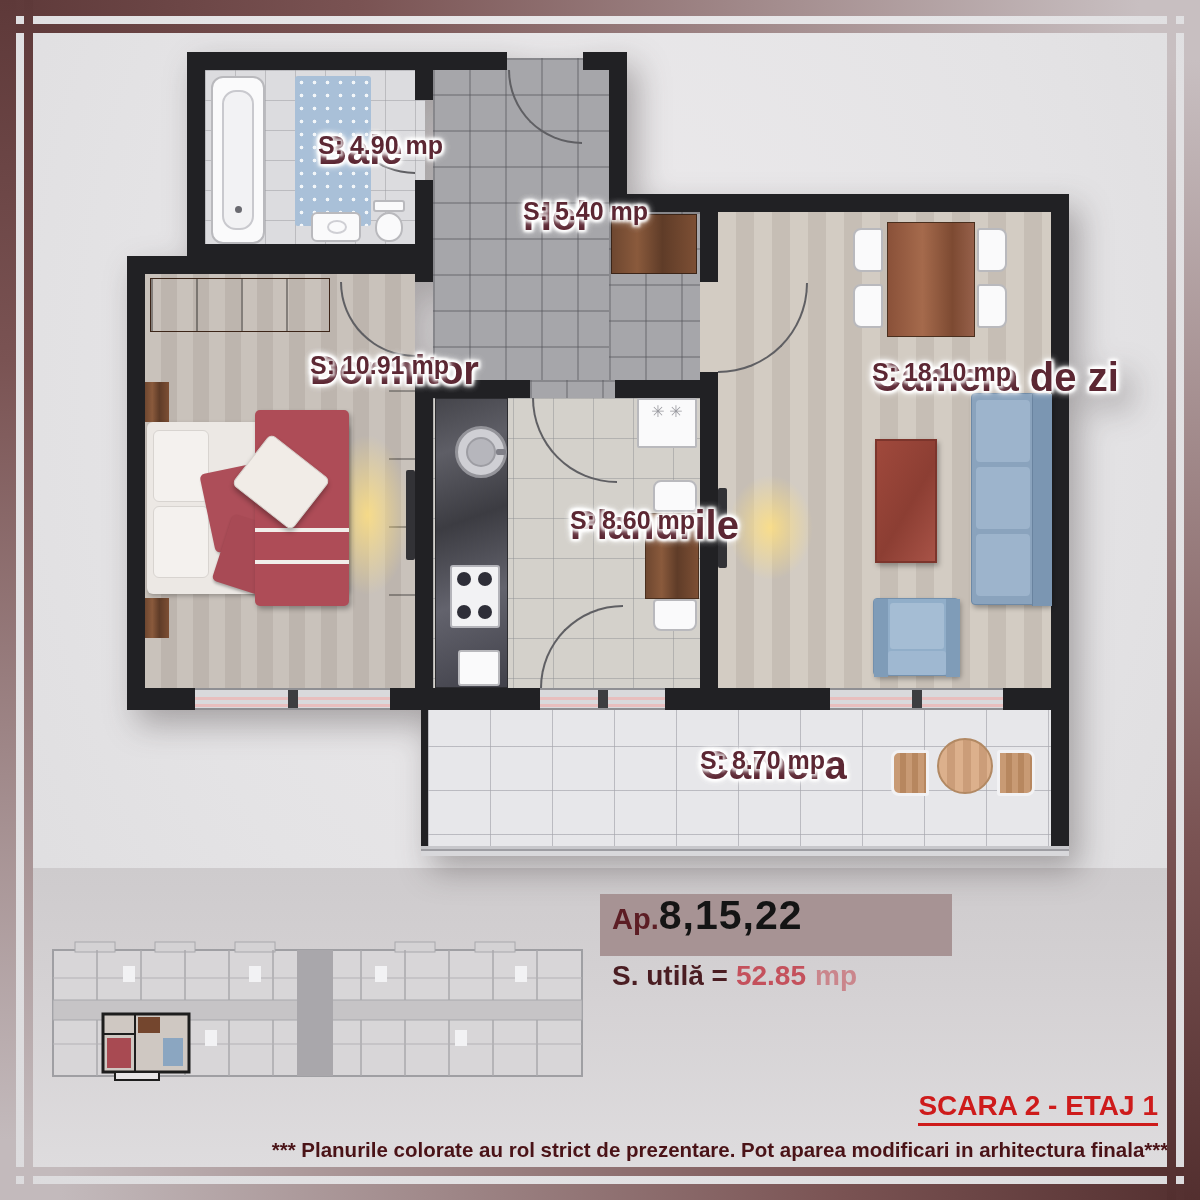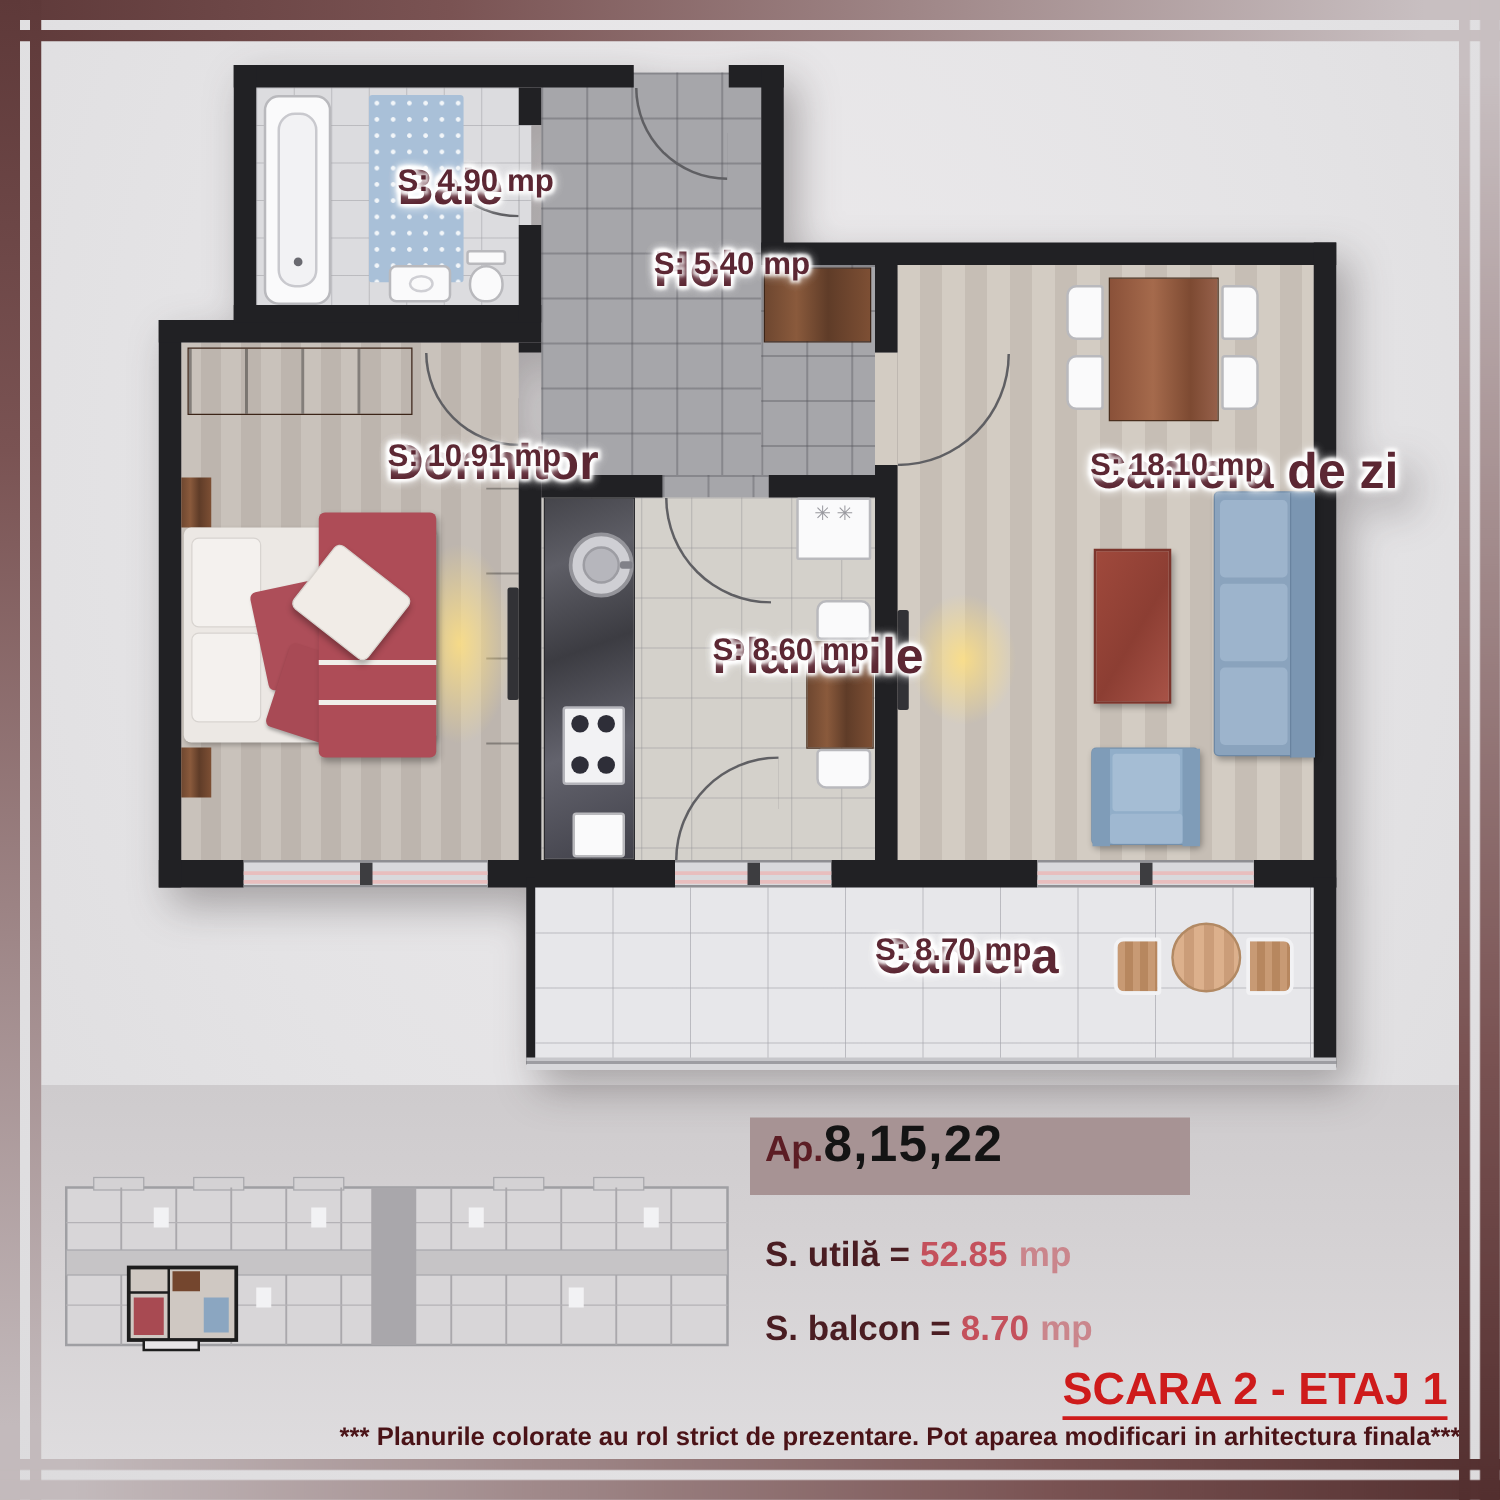--- a/index.html
+++ b/index.html
@@ -50,27 +50,27 @@
   .room-label .rname{display:block;font-size:40px;line-height:1.02;}
   .room-label .rarea{display:block;font-size:25px;line-height:1.25;}
 
   
   .info-band{position:absolute;left:600px;top:894px;width:352px;height:62px;background:#a79394;z-index:3;padding:2px 0 0 12px;box-sizing:border-box;}
   .ap-line{line-height:38px;white-space:nowrap;}
   .ap-prefix{color:#5c1d24;font-size:29px;font-weight:700;}
   .ap-numbers{color:#141414;font-size:41px;font-weight:700;letter-spacing:1px;}
   .ap-subtitle{color:#ffffff;font-size:26px;font-weight:700;line-height:24px;letter-spacing:-0.5px;}
   .metrics{position:absolute;left:612px;top:960px;z-index:3;font-weight:700;font-size:28px;}
-  .metric-row{display:block;height:31px;line-height:31px;white-space:nowrap;margin-top:28px;}
+  .metric-row{display:block;height:31px;line-height:31px;white-space:nowrap;}
   .m-label{color:#4a1d22;}
   .m-value{color:#c4515c;margin-left:8px;}
   .m-unit{color:#ca868c;margin-left:9px;}
 
   
-  .scara{position:absolute;right:42px;top:1090px;z-index:3;color:#ce1b1b;font-size:36px;font-weight:700;
+  .scara{position:absolute;right:42px;top:1090px;z-index:3;color:#ce1b1b;font-size:28px;font-weight:700;
     border-bottom:3px solid #ce1b1b;padding-bottom:1px;white-space:nowrap;}
   .disclaimer{position:absolute;left:230px;top:1138px;width:980px;z-index:3;text-align:center;
     color:#4a1317;font-size:20.5px;font-weight:700;white-space:nowrap;}
 
   .thumb{position:absolute;left:45px;top:938px;width:545px;height:152px;z-index:2;}
 </style>
 </head>
 <body>
 
 <div class="plan">
@@ -275,23 +275,20 @@
 
 <div class="info-band">
   <div class="ap-line">
     <span class="ap-prefix">Ap.</span><span class="ap-numbers">8,15,22</span>
   </div>
 </div>
 <div class="metrics">
   <span class="metric-row">
     <span class="m-label">S. utilă =</span><span class="m-value">52.85</span><span class="m-unit">mp</span>
   </span>
-  <span class="metric-row">
-    <span class="m-label">S. balcon =</span><span class="m-value">8.70</span><span class="m-unit">mp</span>
-  </span>
 </div>
 
 <div class="scara">SCARA 2 - ETAJ 1</div>
 <div class="disclaimer">*** Planurile colorate au rol strict de prezentare. Pot aparea modificari in arhitectura finala***</div>
 
 <div class="fr fr-top-outer"></div>
 <div class="fr fr-top-inner"></div>
 <div class="fr fr-left-outer"></div>
 <div class="fr fr-left-inner"></div>
 <div class="fr fr-bottom-outer"></div>

